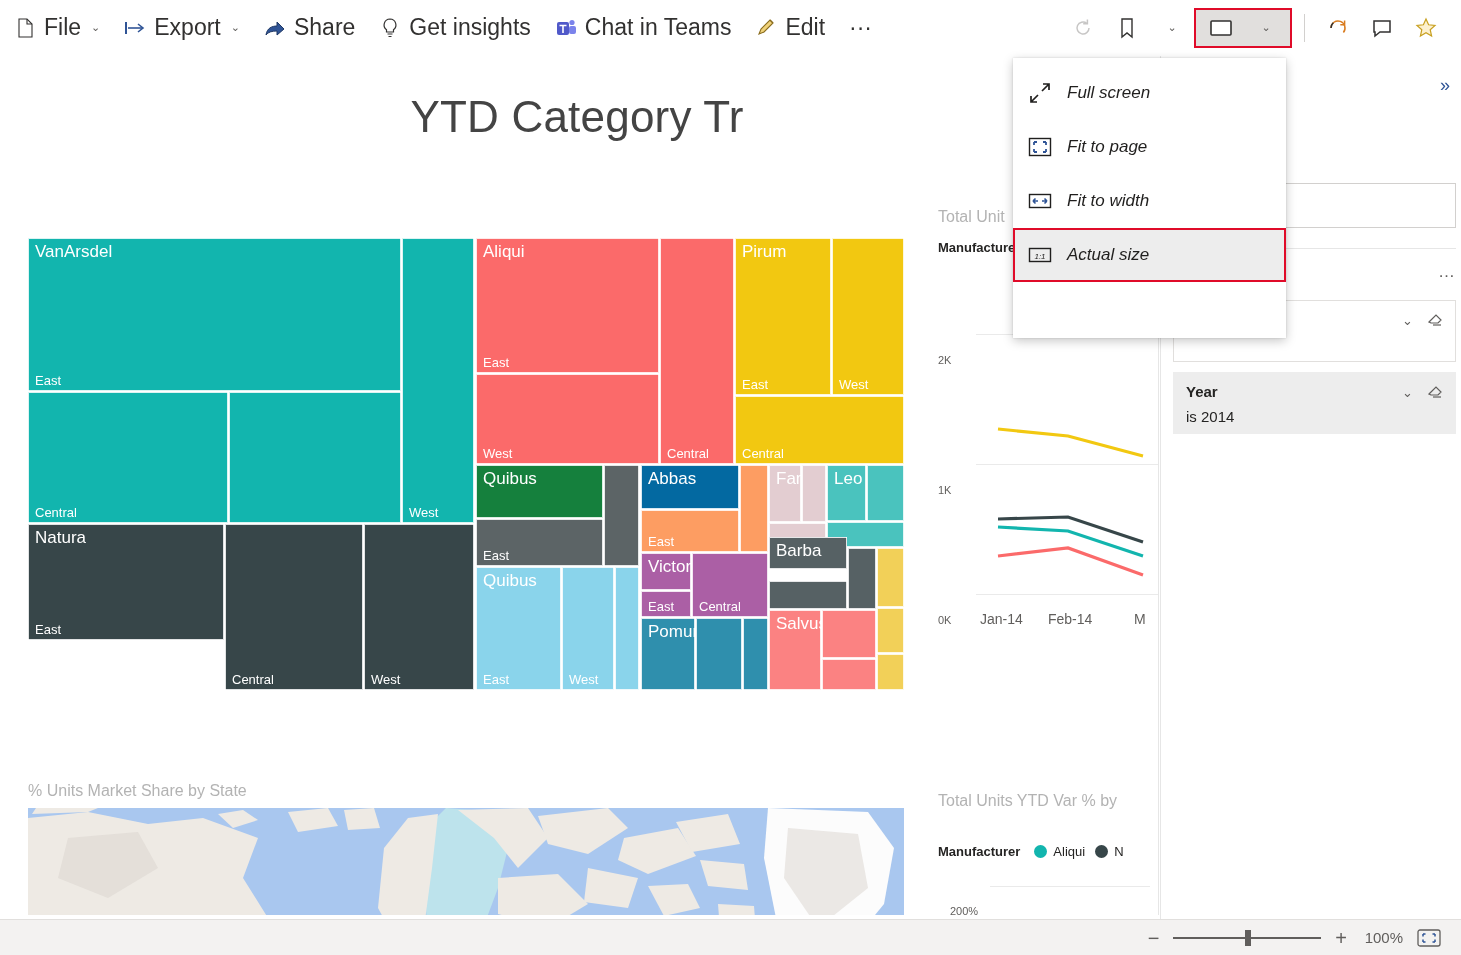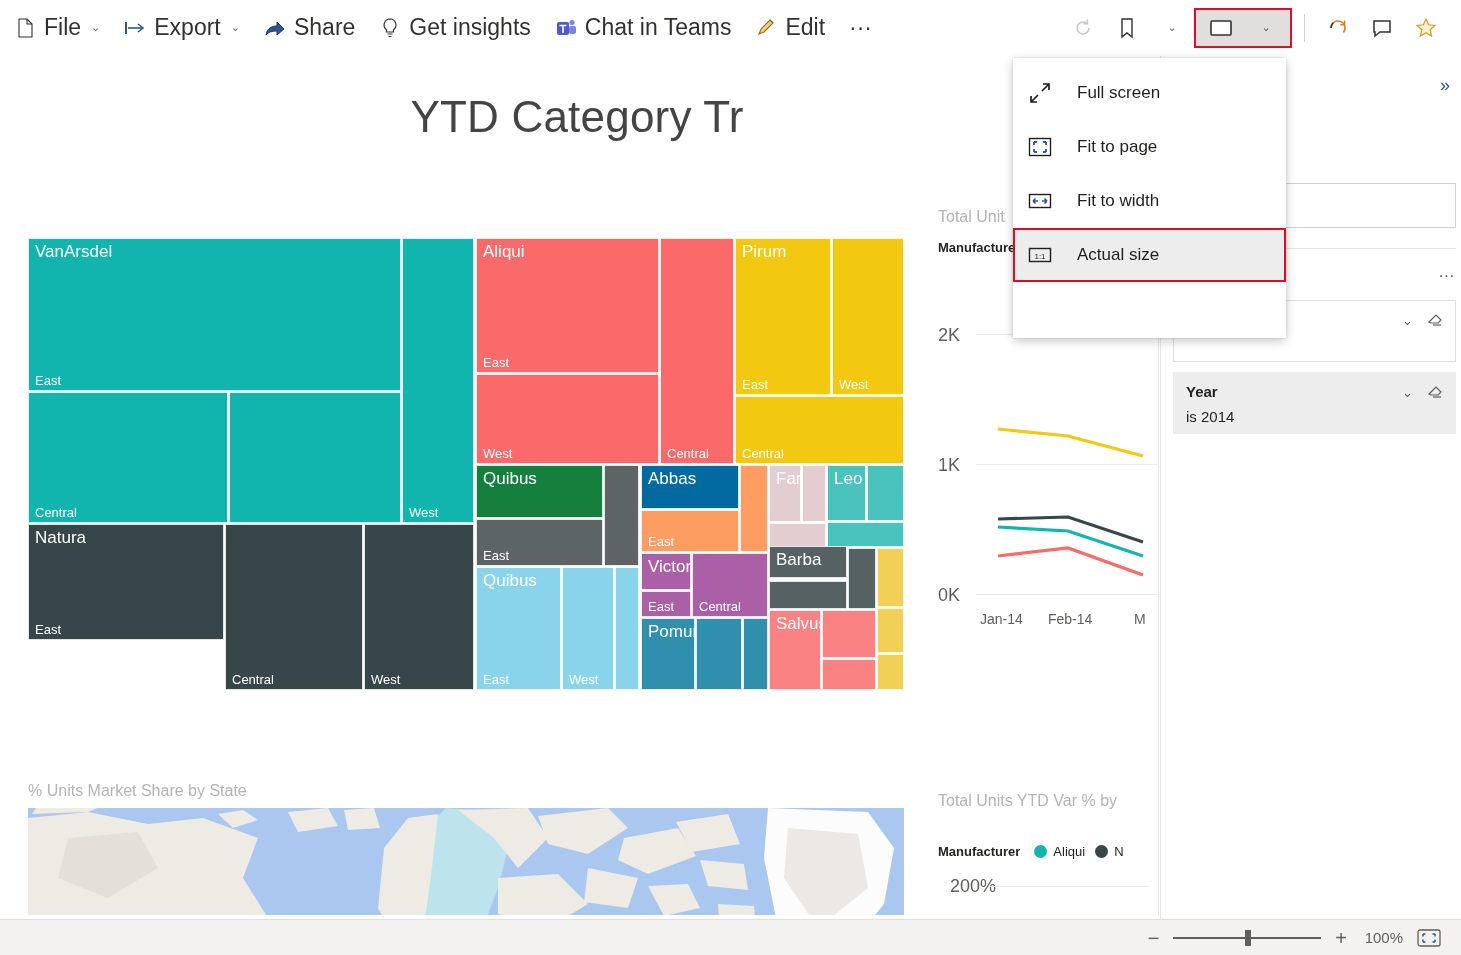--- a/index.html
+++ b/index.html
@@ -42,21 +42,21 @@
 
   
   #view-menu {
     position:absolute; left:1013px; top:58px; width:273px; height:280px;
     background:#ffffff; z-index:40;
     box-shadow:0 3px 10px rgba(0,0,0,.22), 0 0 2px rgba(0,0,0,.14);
     padding:8px 0;
   }
   .menu-item {
     display:flex; align-items:center; height:54px; padding:0 16px 0 14px;
-    cursor:pointer; gap:24px;
+    cursor:pointer; gap:14px;font-style:italic;
   }
   .menu-item .mi-icon { width:26px; display:flex; align-items:center; justify-content:center; }
   .menu-item .mi-label { font-size:17px; color:#201f1e; font-weight:400; }
   .menu-item .mi-arrow { margin-left:auto; font-size:14px; color:#605e5c; }
   .menu-item.selected {
     background:#ededed; border:2px solid #e00b29;
     height:54px; padding-left:12px;
   }
 
   
@@ -102,21 +102,21 @@
   
   #line-visual { position:absolute; left:922px; top:138px; width:240px; height:550px; }
   #line-visual .visual-title { position:absolute; left:0; top:0; white-space:nowrap; }
   .legend-row {
     position:absolute; left:0; top:32px; display:flex; align-items:center;
     gap:6px; font-size:13px; font-weight:bold; color:#252423; white-space:nowrap;
   }
   .legend-dot { width:13px; height:13px; border-radius:50%; display:inline-block; }
   .legend-name { font-weight:400; color:#252423; }
   #plot { position:absolute; left:0; top:126px; width:236px; height:310px; }
-  .ytick { position:absolute; left:0; font-size:18px; color:#605e5c; }
+  .ytick { position:absolute; left:0; font-size:11px; color:#605e5c;margin-top:29px; }
   .gridline { position:absolute; left:38px; height:1px; background:#eaeaea; }
   .xtick { position:absolute; font-size:14px; color:#605e5c; }
 
   
   #var-visual { position:absolute; left:922px; top:722px; width:240px; height:200px; }
   #var-visual .visual-title { position:absolute; left:0; top:0; white-space:nowrap; }
 
   
   #filter-pane {
     position:absolute; left:1160px; top:56px; width:301px; height:863px;
@@ -376,21 +376,21 @@
         <div class="tm" style="left: 741px; top: 227px; width: 32px; height: 57px; background: rgb(227, 205, 209); box-shadow: rgba(255, 255, 255, 0.85) -1px -1px 0px inset, rgba(255, 255, 255, 0.85) 1px 1px 0px inset;">
           <span class="lbl-main">Fama</span>
         </div>
         <div class="tm" style="left: 774px; top: 227px; width: 24px; height: 57px; background: rgb(227, 205, 209); box-shadow: rgba(255, 255, 255, 0.85) -1px -1px 0px inset, rgba(255, 255, 255, 0.85) 1px 1px 0px inset;"></div>
         <div class="tm" style="left: 741px; top: 285px; width: 57px; height: 24px; background: rgb(227, 205, 209); box-shadow: rgba(255, 255, 255, 0.85) -1px -1px 0px inset, rgba(255, 255, 255, 0.85) 1px 1px 0px inset;"></div>
         <div class="tm" style="left: 799px; top: 227px; width: 39px; height: 56px; background: rgb(74, 195, 190); box-shadow: rgba(255, 255, 255, 0.85) -1px -1px 0px inset, rgba(255, 255, 255, 0.85) 1px 1px 0px inset;">
           <span class="lbl-main">Leo</span>
         </div>
         <div class="tm" style="left: 839px; top: 227px; width: 37px; height: 56px; background: rgb(74, 195, 190); box-shadow: rgba(255, 255, 255, 0.85) -1px -1px 0px inset, rgba(255, 255, 255, 0.85) 1px 1px 0px inset;"></div>
         <div class="tm" style="left: 799px; top: 284px; width: 77px; height: 25px; background: rgb(74, 195, 190); box-shadow: rgba(255, 255, 255, 0.85) -1px -1px 0px inset, rgba(255, 255, 255, 0.85) 1px 1px 0px inset;"></div>
-        <div class="tm" style="left: 741px; top: 308px; width: 78px; height: 32px; background: rgb(86, 97, 100); box-shadow: rgba(255, 255, 255, 0.85) -1px -1px 0px inset, rgba(255, 255, 255, 0.85) 1px 1px 0px inset;">
+        <div class="tm" style="left: 741px; top: 299px; width: 78px; height: 32px; background: rgb(86, 97, 100); box-shadow: rgba(255, 255, 255, 0.85) -1px -1px 0px inset, rgba(255, 255, 255, 0.85) 1px 1px 0px inset;">
           <span class="lbl-main">Barba</span>
         </div>
         <div class="tm" style="left: 741px; top: 343px; width: 78px; height: 28px; background: rgb(86, 97, 100); box-shadow: rgba(255, 255, 255, 0.85) -1px -1px 0px inset, rgba(255, 255, 255, 0.85) 1px 1px 0px inset;"></div>
         <div class="tm" style="left: 820px; top: 310px; width: 28px; height: 61px; background: rgb(86, 97, 100); box-shadow: rgba(255, 255, 255, 0.85) -1px -1px 0px inset, rgba(255, 255, 255, 0.85) 1px 1px 0px inset;"></div>
         <div class="tm" style="left: 741px; top: 372px; width: 52px; height: 80px; background: rgb(251, 130, 130); box-shadow: rgba(255, 255, 255, 0.85) -1px -1px 0px inset, rgba(255, 255, 255, 0.85) 1px 1px 0px inset;">
           <span class="lbl-main">Salvus</span>
         </div>
         <div class="tm" style="left: 794px; top: 372px; width: 54px; height: 48px; background: rgb(251, 130, 130); box-shadow: rgba(255, 255, 255, 0.85) -1px -1px 0px inset, rgba(255, 255, 255, 0.85) 1px 1px 0px inset;"></div>
         <div class="tm" style="left: 794px; top: 421px; width: 54px; height: 31px; background: rgb(251, 130, 130); box-shadow: rgba(255, 255, 255, 0.85) -1px -1px 0px inset, rgba(255, 255, 255, 0.85) 1px 1px 0px inset;"></div>
         <div class="tm" style="left: 849px; top: 310px; width: 27px; height: 59px; background: rgb(242, 208, 88); box-shadow: rgba(255, 255, 255, 0.85) -1px -1px 0px inset, rgba(255, 255, 255, 0.85) 1px 1px 0px inset;"></div>

